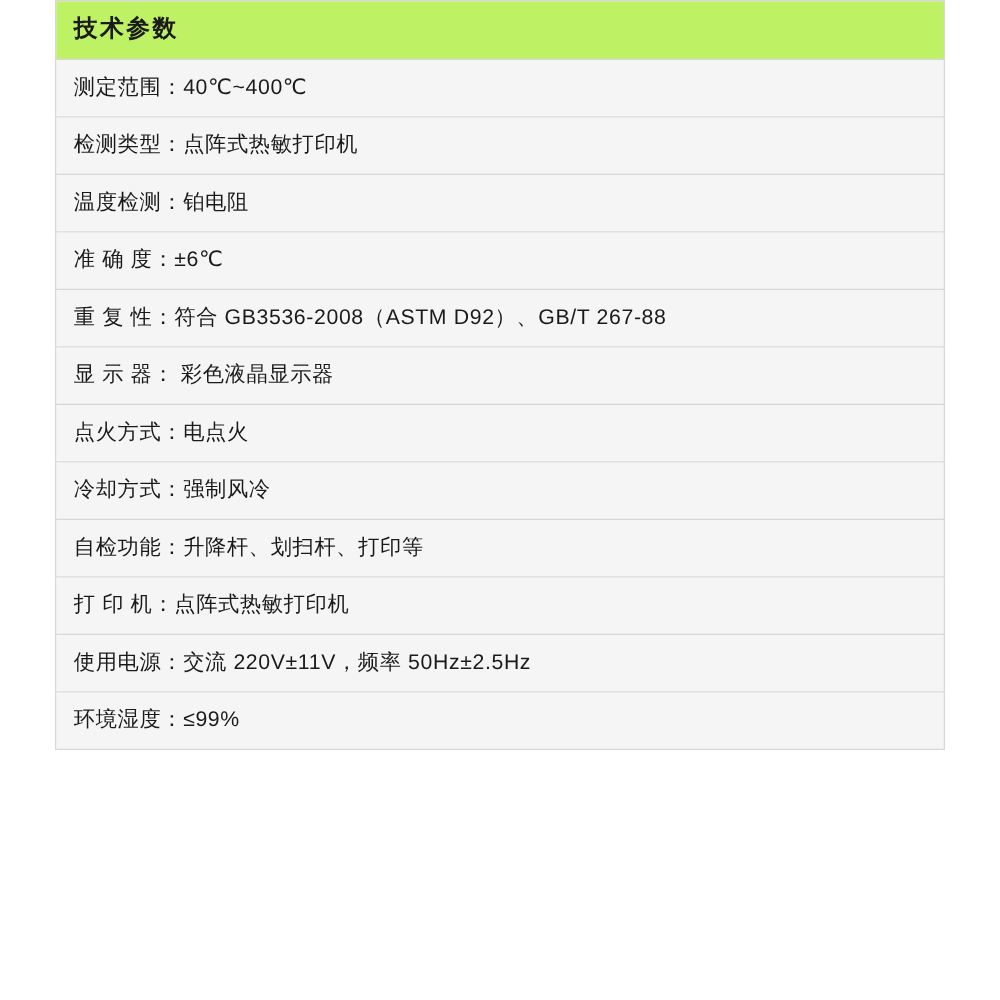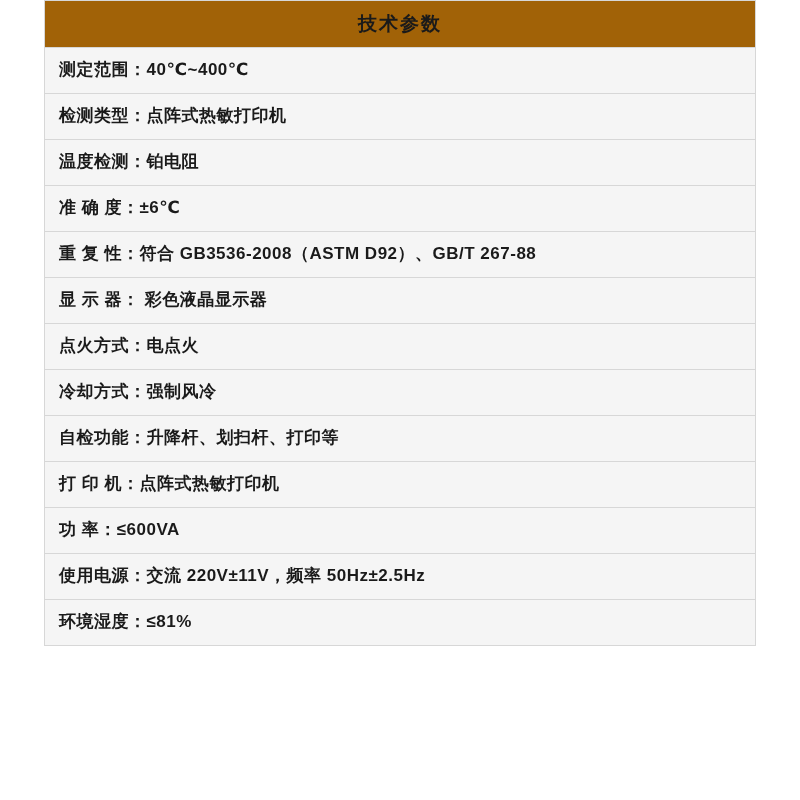--- a/index.html
+++ b/index.html
@@ -27,29 +27,28 @@
     padding: 0 14px;
     font-size: 17px;
     letter-spacing: 0.5px;
     vertical-align: middle;
     line-height: 1.35;
     background: #f5f5f5;
     white-space: nowrap;
     overflow: hidden;
   }
   .header-row td {
-    background: #a16207;
-    text-align: center;
+    background: #bef264;
     font-weight: bold;
     font-size: 19px;
     letter-spacing: 2px;
     height: 46px;
   }
   .row-cell {
-    font-weight: bold;
+    font-weight: normal;
   }
 </style>
 </head>
 <body>
 
 <table class="spec-table">
   <tbody>
     <tr class="header-row">
       <td>技术参数</td>
     </tr>
@@ -77,22 +76,19 @@
     <tr>
       <td class="row-cell">冷却方式：强制风冷</td>
     </tr>
     <tr>
       <td class="row-cell">自检功能：升降杆、划扫杆、打印等</td>
     </tr>
     <tr>
       <td class="row-cell">打 印 机：点阵式热敏打印机</td>
     </tr>
     <tr>
-      <td class="row-cell">功 率：≤600VA</td>
-    </tr>
-    <tr>
       <td class="row-cell">使用电源：交流 220V±11V，频率 50Hz±2.5Hz</td>
     </tr>
     <tr>
-      <td class="row-cell">环境湿度：≤81%</td>
+      <td class="row-cell">环境湿度：≤99%</td>
     </tr>
   </tbody>
 </table>
 
 </body></html>

